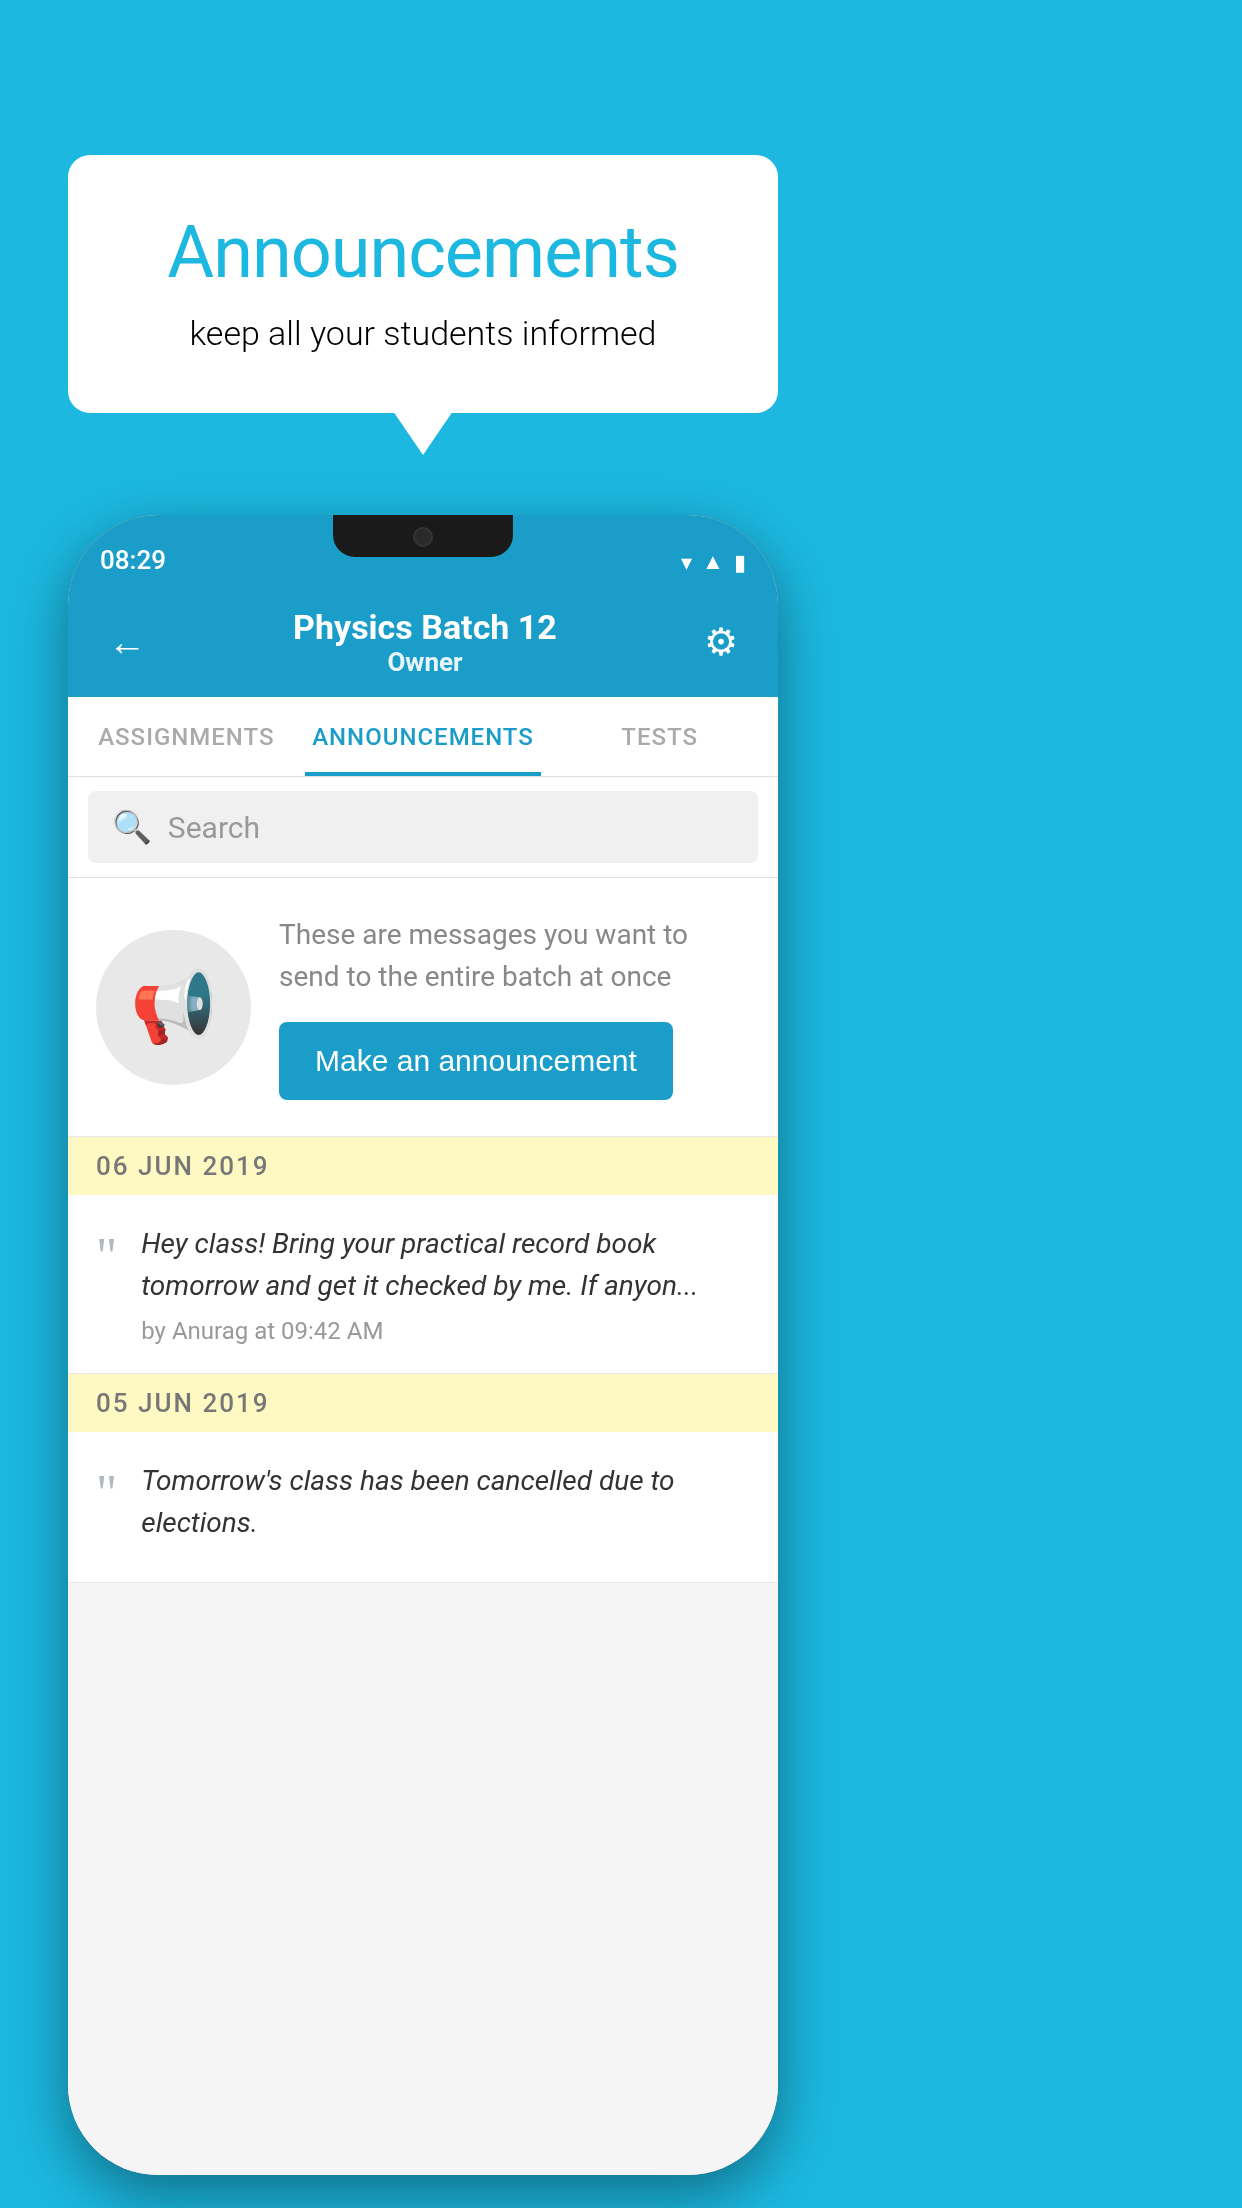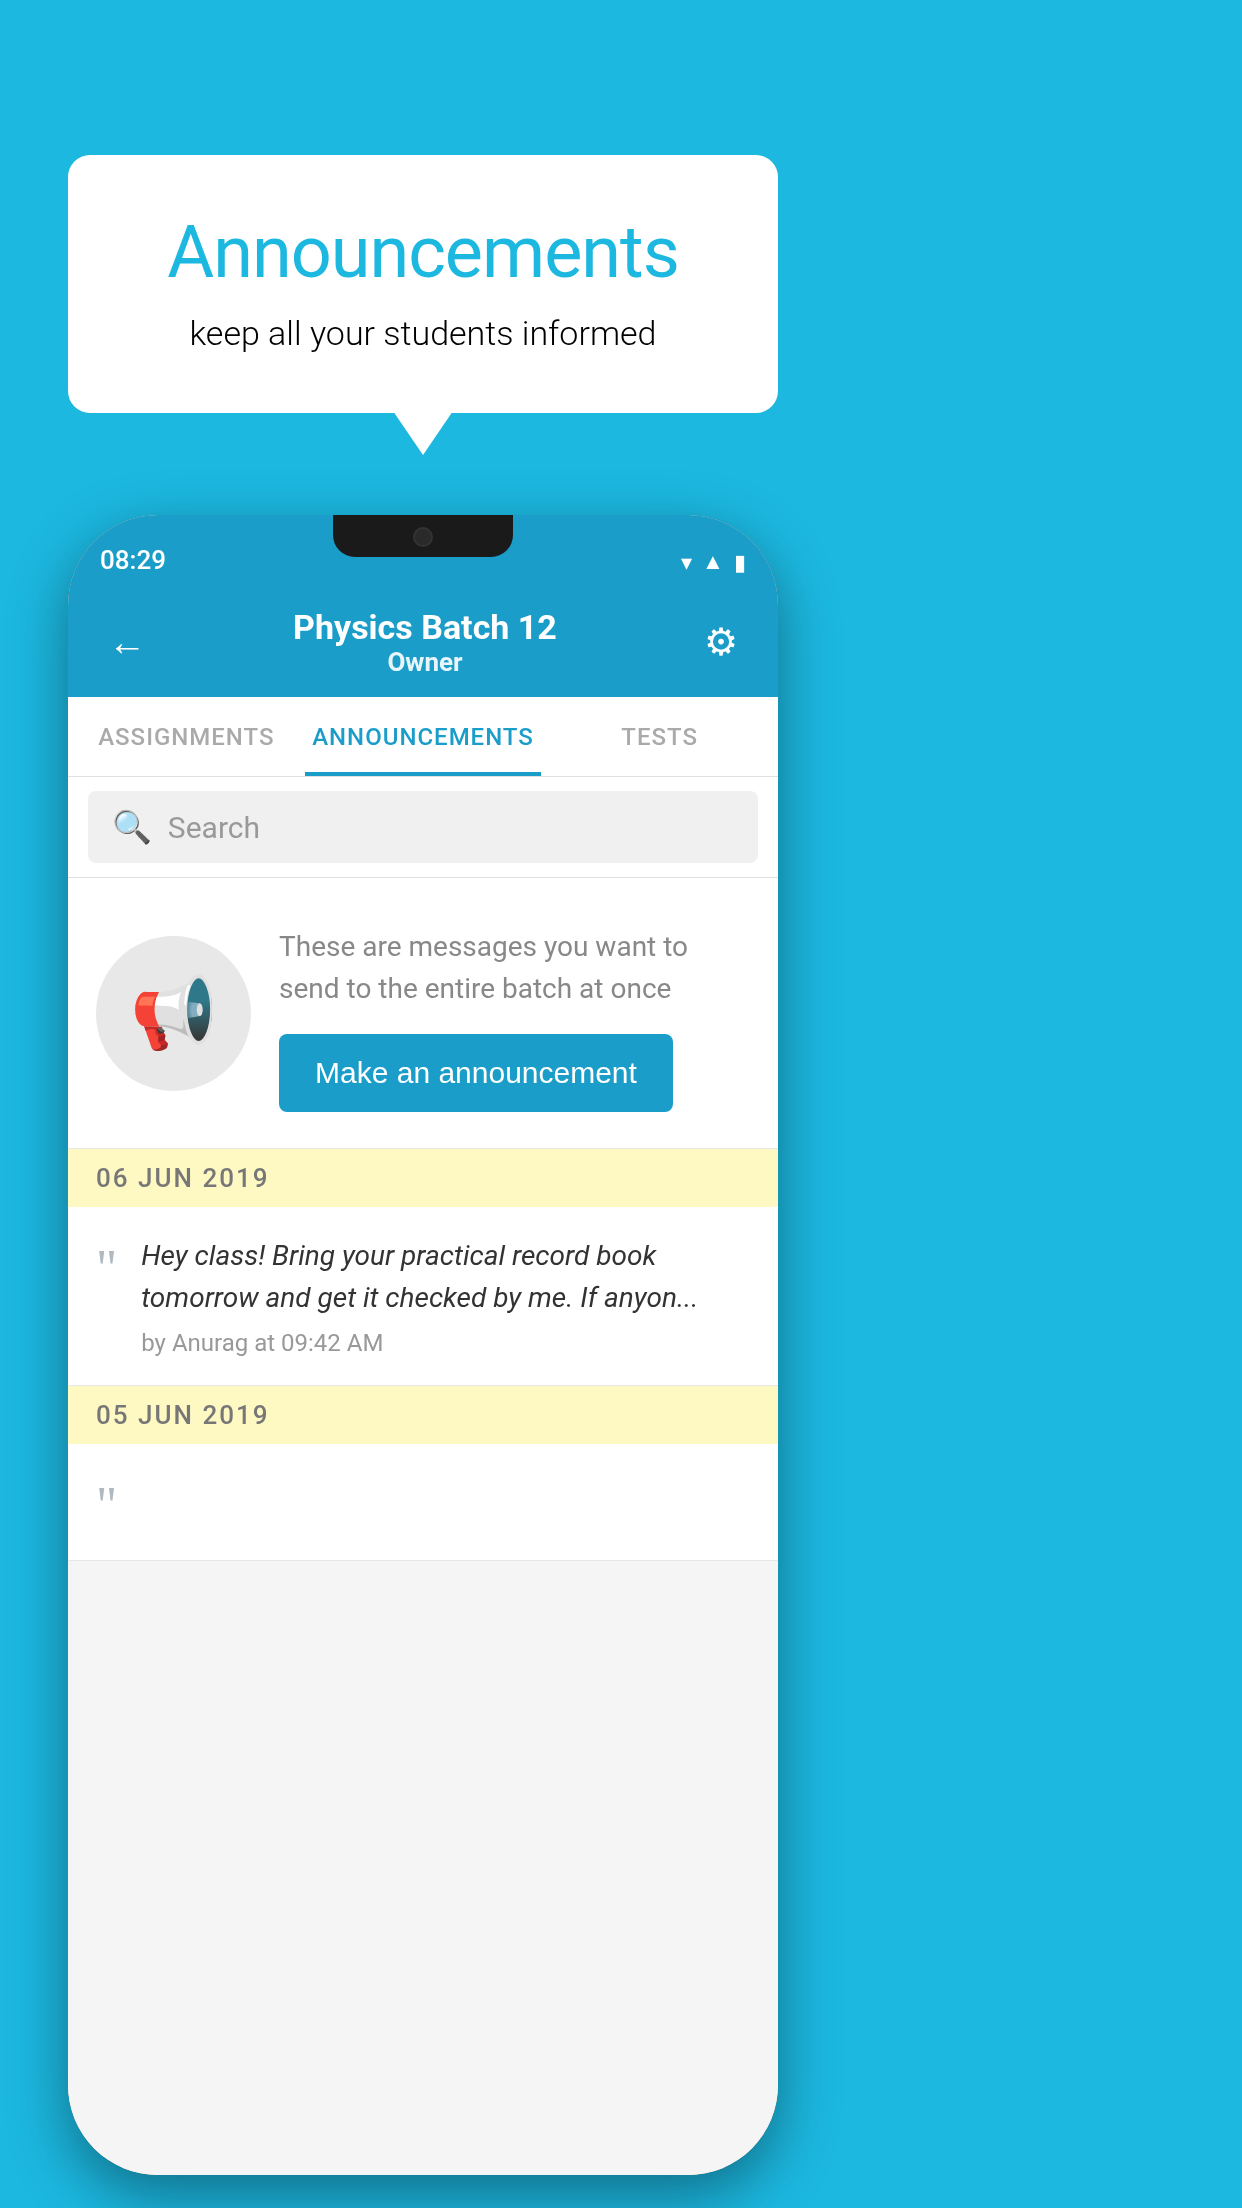--- a/index.html
+++ b/index.html
@@ -278,21 +278,20 @@
       flex-shrink: 0;
     }
 
     .promo-icon-inner {
       font-size: 70px;
       color: #5a7a8a;
     }
 
     .promo-right {
       flex: 1;
-      margin-top: 12px;
     }
 
     .promo-desc {
       font-size: 28px;
       color: #888;
       line-height: 1.5;
       margin-bottom: 24px;
     }
 
     .promo-btn {
@@ -450,20 +449,21 @@
           </div>
         </div>
 
         <div class="date-separator">
           <span class="date-separator-text">05  JUN  2019</span>
         </div>
 
         <div class="announcement-item">
           <span class="quote-icon">"</span>
           <div class="announcement-text-area">
+            <p class="announcement-text">Tomorrow's class has been cancelled due to elections.</p>
           </div>
         </div>
 
       </div>
 
     </div>
   </div>
 </div>
 
 </body></html>

